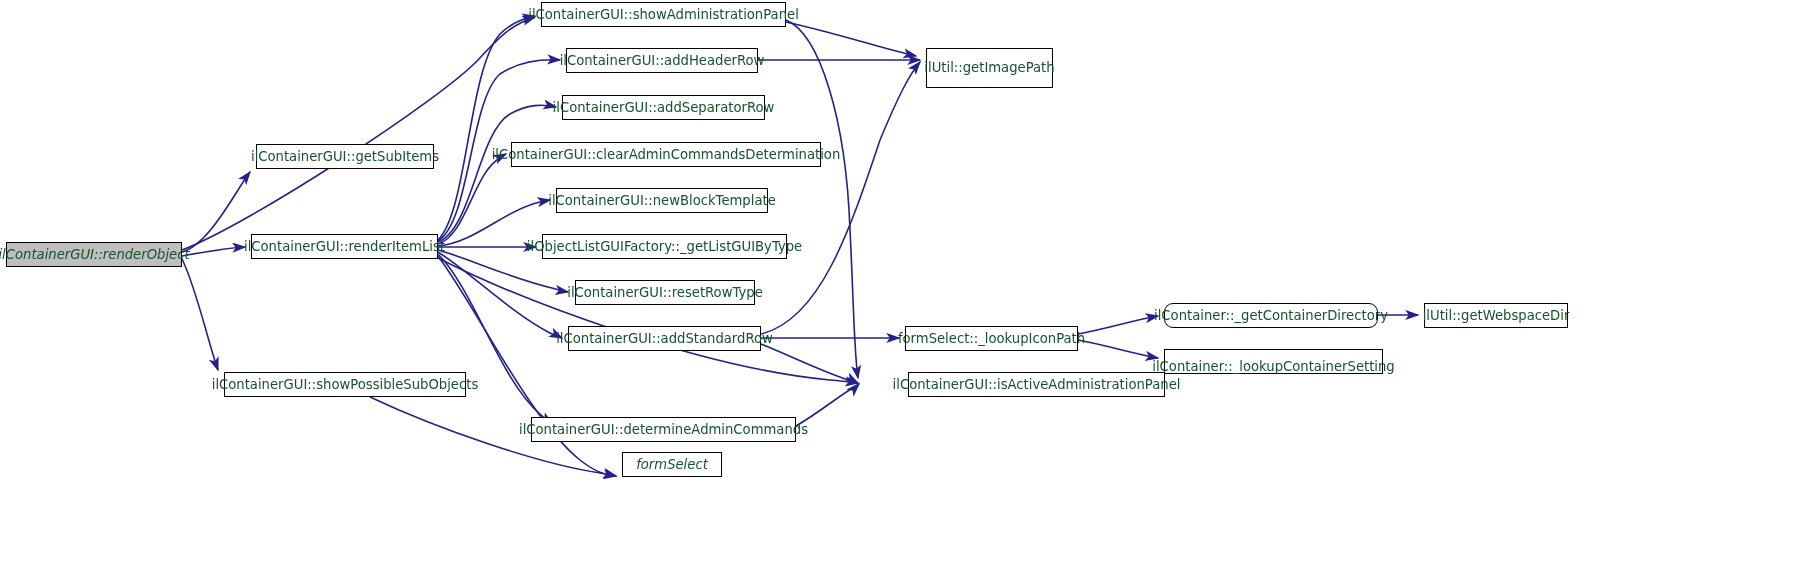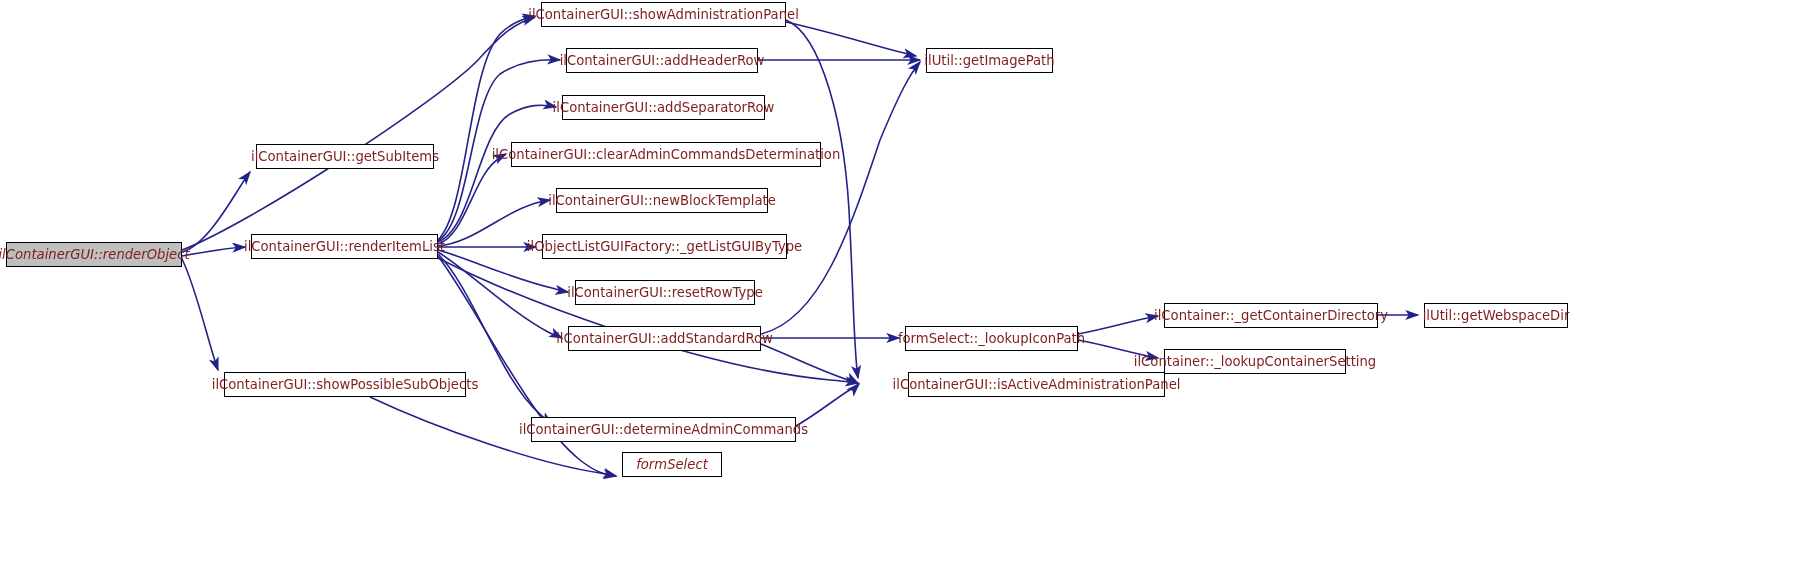--- a/index.html
+++ b/index.html
@@ -7,21 +7,21 @@
   #canvas{position:relative;width:1811px;height:571px;background:#ffffff;}
   svg#edges{position:absolute;left:0;top:0;width:1811px;height:571px;pointer-events:none;}
   .node{
     position:absolute;
     box-sizing:border-box;
     border:1px solid #000000;
     background:#ffffff;
     display:flex;align-items:center;justify-content:center;
     font-size:13.2px;
     line-height:1;
-    color:#7f1d1d;
+    color:#14532d;
     white-space:nowrap;
     letter-spacing:0px;
   }
   .node.root{background:#bfbfbf;border:1px solid #000000;font-style:italic;}
   .node .lbl{display:block;padding:0 6px;}
 </style>
 </head>
 <body>
 
 <div id="canvas">
@@ -96,32 +96,32 @@
       </div>
       <div class="node" style="left: 568px; top: 326px; width: 193px; height: 25px;">
         <span class="lbl">ilContainerGUI::addStandardRow</span>
       </div>
       <div class="node" style="left: 531px; top: 417px; width: 265px; height: 25px;">
         <span class="lbl">ilContainerGUI::determineAdminCommands</span>
       </div>
       <div class="node" style="left: 622px; top: 452px; width: 100px; height: 25px; font-style: italic;">
         <span class="lbl">formSelect</span>
       </div>
-      <div class="node" style="left: 926px; top: 48px; width: 127px; height: 25px;">
+      <div class="node" style="left: 926px; top: 48px; width: 127px; height: 40px;">
         <span class="lbl">ilUtil::getImagePath</span>
       </div>
       <div class="node" style="left: 905px; top: 326px; width: 173px; height: 25px;">
         <span class="lbl">formSelect::_lookupIconPath</span>
       </div>
       <div class="node" style="left: 864px; top: 372px; width: 257px; height: 25px; margin-left: 44px;">
         <span class="lbl">ilContainerGUI::isActiveAdministrationPanel</span>
       </div>
-      <div class="node" style="left: 1164px; top: 303px; width: 214px; height: 25px;">
+      <div class="node" style="left: 1164px; top: 303px; width: 214px; height: 25px; border-radius: 9px;">
         <span class="lbl">ilContainer::_getContainerDirectory</span>
       </div>
-      <div class="node" style="left: 1164px; top: 349px; width: 182px; height: 25px;">
+      <div class="node" style="left: 1164px; top: 349px; width: 219px; height: 25px; align-items: flex-end;">
         <span class="lbl">ilContainer::_lookupContainerSetting</span>
       </div>
       <div class="node" style="left: 1424px; top: 303px; width: 144px; height: 25px;">
         <span class="lbl">ilUtil::getWebspaceDir</span>
       </div>
     </div>
 </div>
 
 </body></html>

